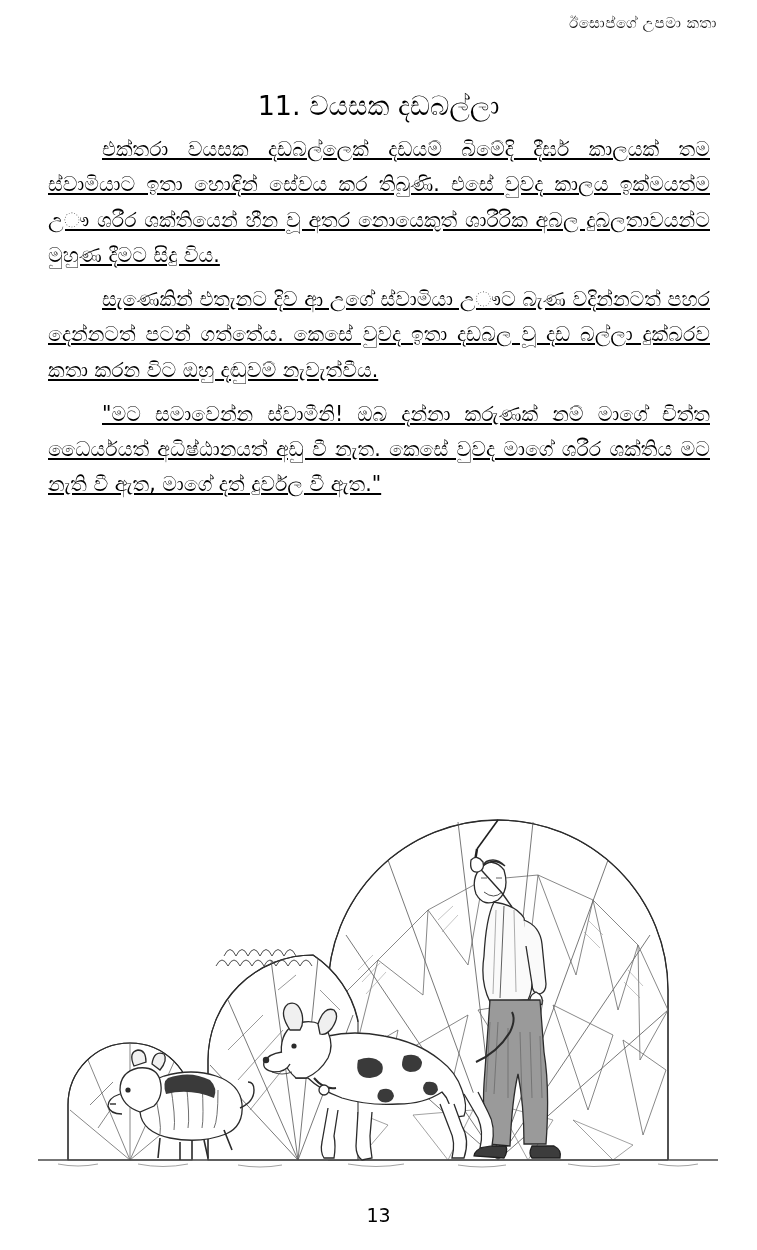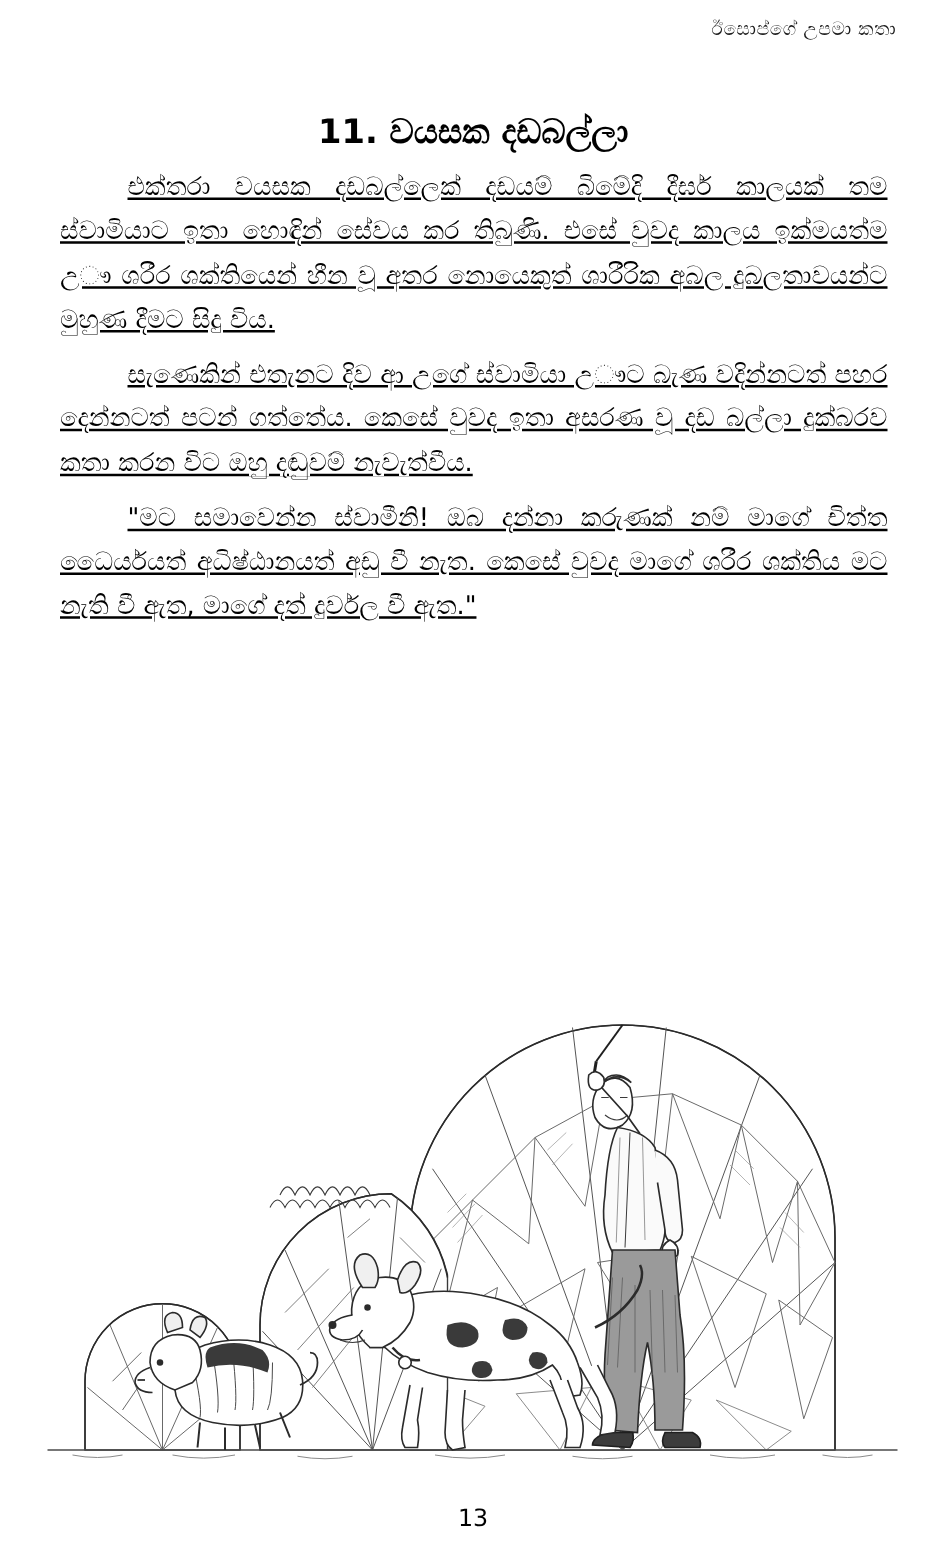--- a/index.html
+++ b/index.html
@@ -31,21 +31,21 @@
     color: #1a1a1a;
     white-space: nowrap;
   }
   .chapter-title {
     position: absolute;
     top: 72px;
     left: 0;
     width: 757px;
     text-align: center;
     font-size: 27px;
-    font-weight: bold;
+    font-weight: normal;
     color: #000000;
   }
   .body-text {
     position: absolute;
     top: 132px;
     left: 48px;
     width: 662px;
   }
   .para {
     margin: 0 0 9px 0;
@@ -83,21 +83,21 @@
 <body>
 
 <div class="page">
 
   <div class="running-head">ඊසොප්ගේ උපමා කතා</div>
 
   <h1 class="chapter-title">11. වයසක දඩබල්ලා</h1>
 
   <div class="body-text">
     <p class="para">එක්තරා වයසක දඩබල්ලෙක් දඩයම් බිමේදි දීර්ඝ කාලයක් තම ස්වාමියාට ඉතා හොඳින් සේවය කර තිබුණි. එසේ වුවද කාලය ඉක්මයත්ම උෟ ශරීර ශක්තියෙන් හීන වූ අතර නොයෙකුත් ශාරීරික අබල දුබලතාවයන්ට මුහුණ දීමට සිදු විය.</p>
-    <p class="para">සැණෙකින් එතැනට දිව ආ උගේ ස්වාමියා උෟට බැණ වදින්නටත් පහර දෙන්නටත් පටන් ගත්තේය. කෙසේ වුවද ඉතා අසරණ වූ දඩ බල්ලා දුක්බරව කතා කරන විට ඔහු දඬුවම් නැවැත්වීය.</p>
+    <p class="para">සැණෙකින් එතැනට දිව ආ උගේ ස්වාමියා උෟට බැණ වදින්නටත් පහර දෙන්නටත් පටන් ගත්තේය. කෙසේ වුවද ඉතා දඩබල වූ දඩ බල්ලා දුක්බරව කතා කරන විට ඔහු දඬුවම් නැවැත්වීය.</p>
     <p class="para last-short">"මට සමාවෙන්න ස්වාමීනි! ඔබ දන්නා කරුණක් නම් මාගේ චිත්ත ධෛර්යයත් අධිෂ්ඨානයත් අඩු වී නැත. කෙසේ වුවද මාගේ ශරීර ශක්තිය මට නැති වී ඇත, මාගේ දත් දුර්වල වී ඇත."</p>
   </div>
 
   <div class="illustration">
     <svg width="700" height="420" viewBox="0 0 700 420" fill="none" stroke="#2b2b2b" stroke-width="1.1">
 
       <g stroke="#3a3a3a" stroke-width="1">
         <path d="M300 400 L300 230 A170 170 0 0 1 470 60 A170 170 0 0 1 640 230 L640 400 Z" fill="#ffffff"></path>
         <path d="M300 400 L300 230 A170 170 0 0 1 470 60 A170 170 0 0 1 640 230 L640 400" fill="none" stroke="#2b2b2b" stroke-width="1.3"></path>
 

